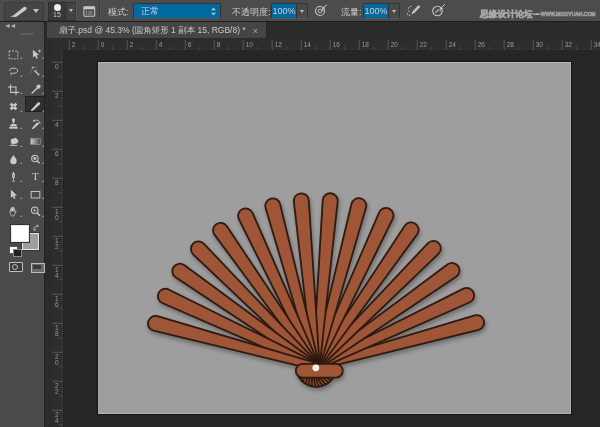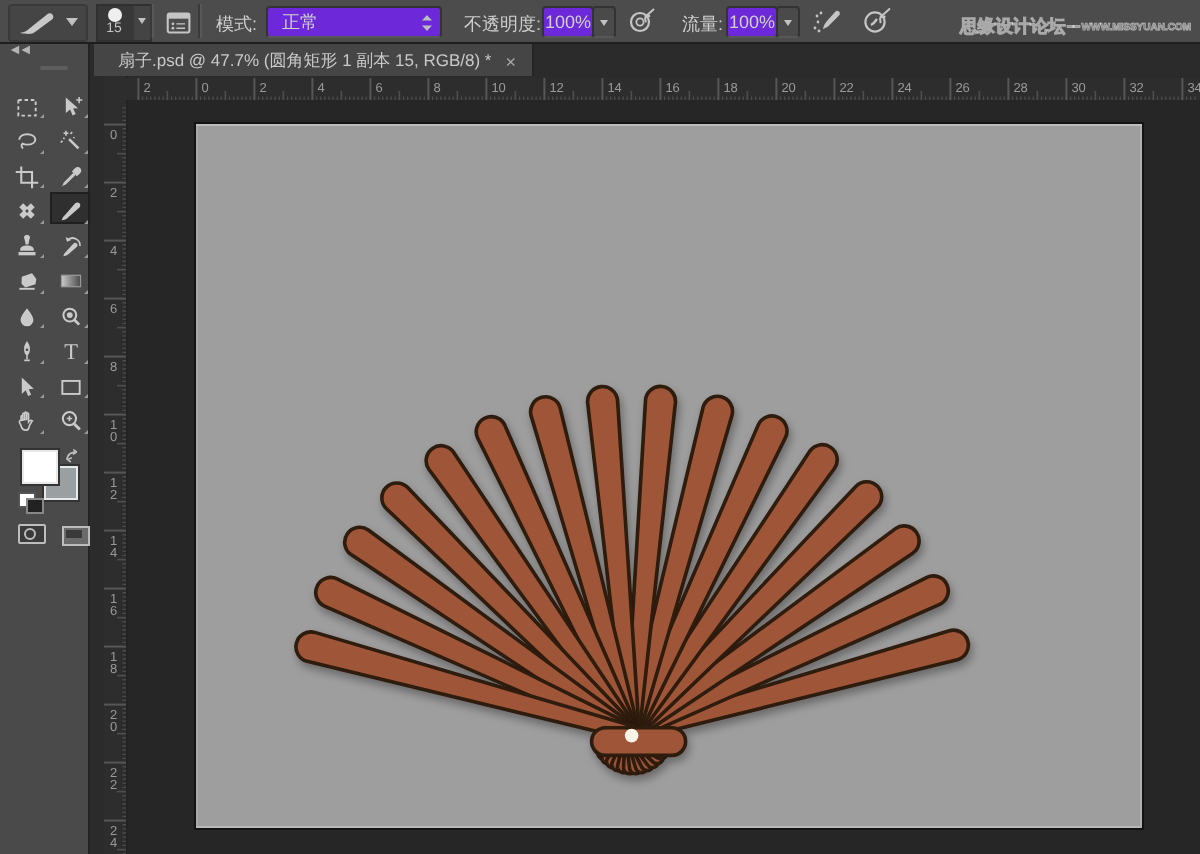--- a/index.html
+++ b/index.html
@@ -2,21 +2,21 @@
 <html><head>
 <meta charset="utf-8">
 <style>
   html,body{margin:0;padding:0;}
   body{width:600px;height:427px;overflow:hidden;position:relative;
        font-family:"Liberation Sans",sans-serif;background:#2b2b2b;}
   .abs{position:absolute;}
   #optbar{left:0;top:0;width:600px;height:22px;background:#4c4c4c;
           border-bottom:1px solid #1e1e1e;box-sizing:border-box;}
   .lbl{position:absolute;font-size:9px;color:#cfcfcf;top:6px;white-space:nowrap;}
-  .field{position:absolute;top:3px;height:14px;background:#6d28d9;
+  .field{position:absolute;top:3px;height:14px;background:#0369a1;
          border:1px solid #333;border-bottom-color:#575757;border-radius:2px;
          color:#d0d0d0;font-size:9px;line-height:14px;}
   #tabbar{left:45px;top:22px;width:555px;height:16px;background:#2b2b2b;}
   #tab{position:absolute;left:2px;top:0;width:219px;height:16px;background:#454545;
        color:#c9c9c9;font-size:8.5px;line-height:16px;white-space:nowrap;
        border-right:1px solid #252525;}
   #toolbar{left:0;top:22px;width:45px;height:405px;background:#4a4a4a;
            border-right:1px solid #232323;box-sizing:border-box;}
   .ticon{position:absolute;width:13px;height:13px;}
   #hruler{left:52px;top:38px;width:548px;height:12px;}
@@ -78,21 +78,21 @@
       <circle cx="3.5" cy="12.5" r="0.7" fill="#c5c5c5"></circle>
     </svg>
 <svg class="abs" style="left:431px;top:3px" width="16" height="15" viewBox="0 0 16 15">
       <circle cx="6.5" cy="8" r="4.8" fill="none" stroke="#c5c5c5" stroke-width="1.1"></circle>
       <path d="M9 5.8 L14 1.2 M9 5.8 l2.8 -0.5 M9 5.8 l0.3 2.8" stroke="#c5c5c5" stroke-width="1" fill="none"></path>
       <path d="M4.5 9.5 C5.5 9 6.5 8 7.5 6.5" stroke="#c5c5c5" stroke-width="1.2" fill="none"></path>
     </svg>
 <div class="abs" style="left:480px;top:3px;white-space:nowrap;color:transparent;-webkit-text-stroke:0.5px rgba(255,255,255,0.52);"><span style="font-size:8.8px;font-weight:bold;font-family:Liberation Mono, monospace;">思缘设计论坛</span><span style="font-size:5px;font-weight:bold;position:relative;top:-1.5px;"> ━━ WWW.MISSYUAN.COM</span></div>
 </div>
 <div id="tabbar" class="abs">
-  <div id="tab"><span style="margin-left:12px">扇子.psd @ 47.7% (圆角矩形 1 副本 15, RGB/8) *</span>
+  <div id="tab"><span style="margin-left:12px">扇子.psd @ 45.3% (圆角矩形 1 副本 15, RGB/8) *</span>
   <span style="position:absolute;right:8px;top:0.5px;color:#a5a5a5;font-size:9px;">×</span></div>
 </div>
 <div id="toolbar" class="abs">
 <div class="abs" style="left:20px;top:10.5px;width:14px;height:2px;background:#5d5d5d;border-radius:1px;"></div>
 <div class="abs" style="left:4px;top:0px;color:#b5b5b5;font-size:7px;letter-spacing:-1.5px;">◄◄</div>
 <div class="ticon" style="left:6.5px;top:24.5px;"><svg width="13" height="13" viewBox="0 0 15 15">
         <rect x="2.5" y="3.5" width="10" height="9" fill="none" stroke="#cacaca" stroke-width="1.1" stroke-dasharray="2 1.6"></rect>
       </svg></div>
 <div class="ticon" style="left:28.5px;top:24.5px;"><svg width="13" height="13" viewBox="0 0 15 15">
         <path d="M4.5 2 L4.5 11 L7 9 L8.4 12.4 L10.2 11.6 L8.7 8.4 L11.6 8.2 Z" fill="#cacaca"></path>

